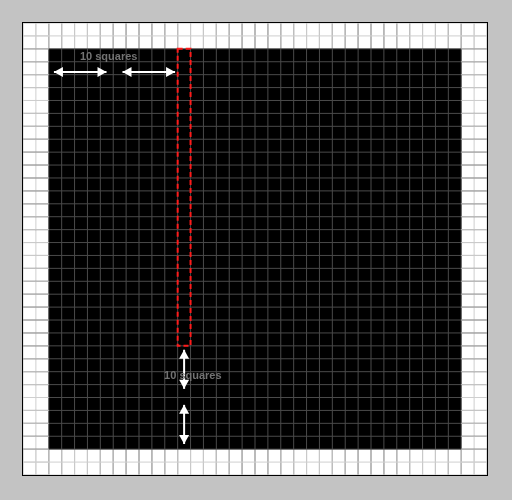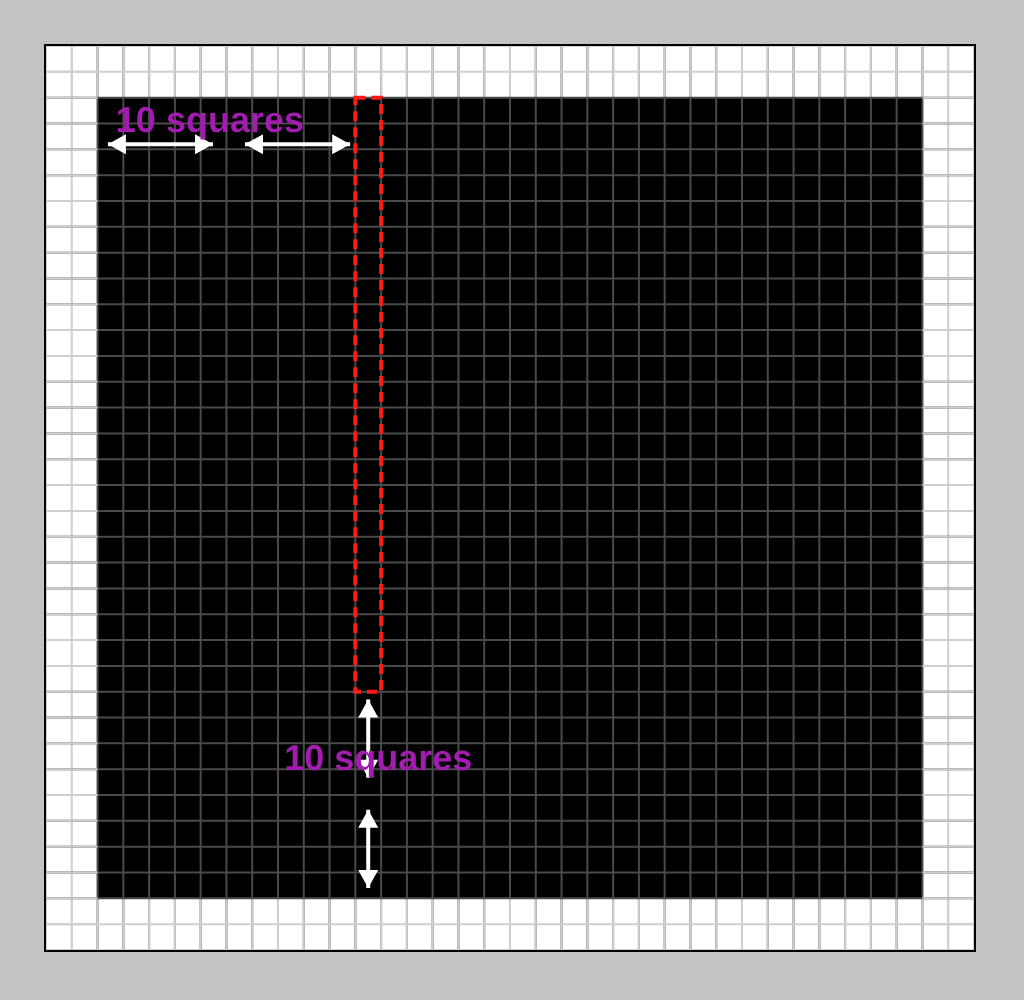--- a/index.html
+++ b/index.html
@@ -18,25 +18,26 @@
     height: 454px;
     background: #ffffff;
     border: 1px solid #000;
     box-sizing: border-box;
   }
   .frame svg {
     display: block;
   }
   .label {
     position: absolute;
-    color: #a21caf;
-    font-size: 18px;
+    color: #737373;
+    font-size: 11px;
     font-weight: 700;
     white-space: nowrap;
     pointer-events: none;
+    margin-left: 22px;
   }
 </style>
 </head>
 <body>
 
 <div class="frame">
   <svg id="grid-svg" width="464" height="452">
       <rect x="25.77777777777778" y="25.82857142857143" width="412.44444444444446" height="400.34285714285716" fill="#000000"></rect>
       <line x1="0" y1="0" x2="0" y2="452" stroke="#cfcfcf" stroke-width="1"></line>
       <line x1="0" y1="0" x2="0" y2="25.82857142857143" stroke="#cfcfcf" stroke-width="1"></line>

